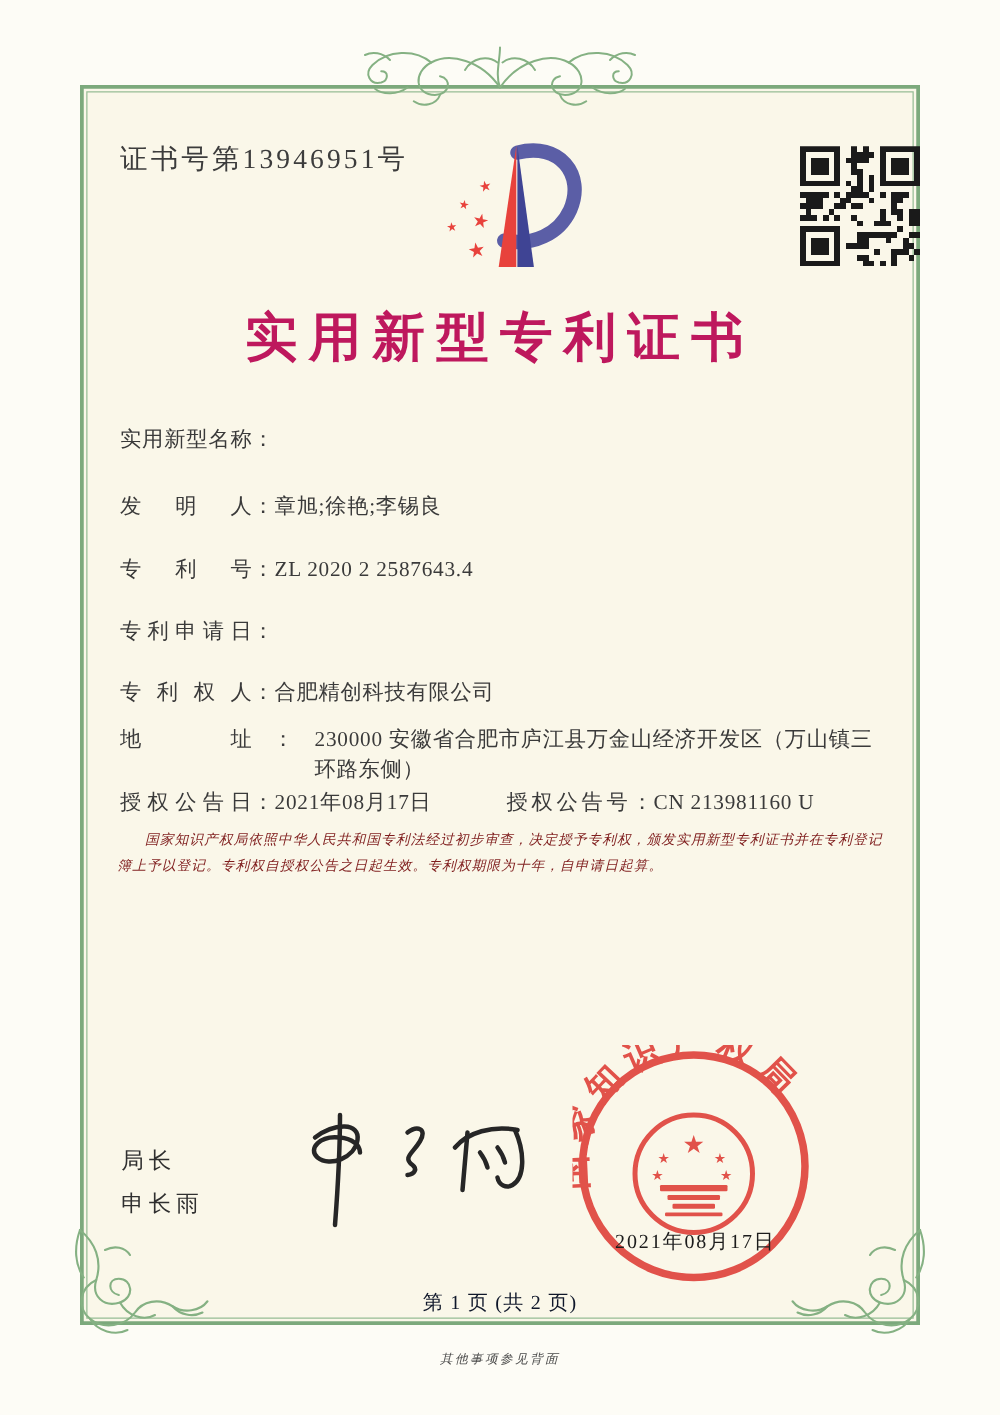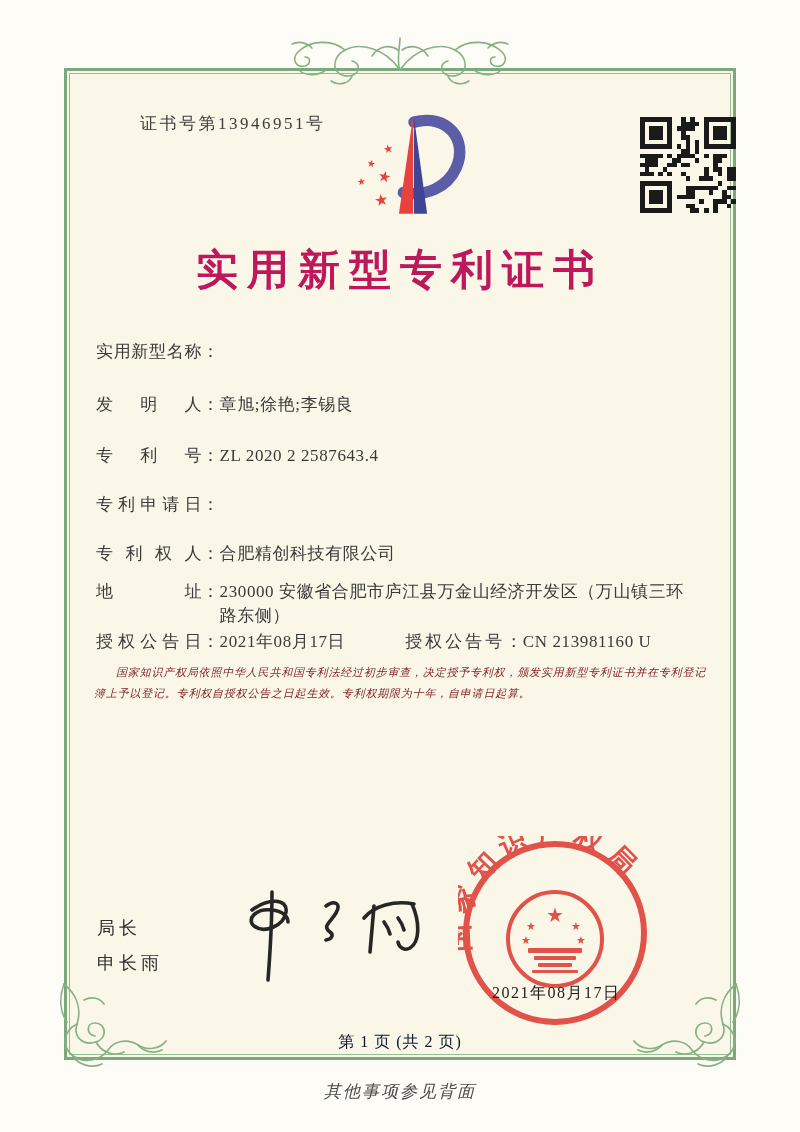--- a/index.html
+++ b/index.html
@@ -18,42 +18,42 @@
     background:#faf7e9;
   }
   .frame-inner {
     position:absolute; left:2px; top:2px; right:2px; bottom:2px;
     border:1px solid #97bd95;
   }
   .ornament { position:absolute; pointer-events:none; }
   
   .cert-no {
     position:absolute; left:96px; top:112px;
-    font-size:17px; letter-spacing:2.5px; color:#3c3c3c;margin-left:44px;
+    font-size:22px; letter-spacing:2.5px; color:#3c3c3c;
   }
   .logo { position:absolute; left:340px; top:103px; }
   .qr { position:absolute; left:640px; top:117px; width:96px; height:96px; }
   .title {
     position:absolute; left:0; top:242px; width:800px;
     text-align:center; font-size:42px; font-weight:700;
     letter-spacing:9px; color:#be185d;
   }
   
   .fields { position:absolute; left:96px; top:340px; width:614px; font-size:17px; color:#3a3a3a; }
   .frow { display:flex; align-items:flex-start; line-height:23px; letter-spacing:0.6px; }
   .flabel {
     display:inline-block; width:106px; flex:0 0 106px;
     text-align:justify; text-align-last:justify;
   }
   .fcolon { flex:0 0 16px; }
   .fvalue { flex:1 1 auto; }
   .mb1{margin-bottom:30px}.mb2{margin-bottom:28px}.mb3{margin-bottom:26px}
   .mb4{margin-bottom:26px}.mb5{margin-bottom:15px}
   .addr .fvalue { max-width:478px; line-height:24px; }
-  .addr { margin-bottom:2px; }
+  .addr { margin-bottom:2px;gap:16px; }
   .grant-gap { margin-left:60px; display:flex; }
   .glabel { letter-spacing:3px; }
   
   .body-text {
     position:absolute; left:94px; top:662px; width:614px;
     font-size:11px; line-height:1.88; color:#7f1d1d;
     font-style:italic; letter-spacing:0.8px;
   }
   .body-text p { text-indent:2em; }
   
@@ -64,21 +64,21 @@
   .seal-date {
     position:absolute; left:492px; top:983px; width:160px;
     font-size:16px; letter-spacing:1.5px; color:#1c1c1c; z-index:5;
   }
   .page-info {
     position:absolute; left:0; top:1032px; width:800px; text-align:center;
     font-size:16px; letter-spacing:1px; color:#0f172a;
   }
   .back-note {
     position:absolute; left:0; top:1080px; width:800px; text-align:center;
-    font-size:17px; letter-spacing:2px; color:#4a4a4a; font-style:italic;
+    font-size:10px; letter-spacing:2px; color:#4a4a4a; font-style:italic;
   }
   svg text.star { font-family:"DejaVu Sans",sans-serif; }
 </style>
 </head>
 <body>
 
 <div class="frame">
   <div class="frame-inner"></div>
 </div>
 

